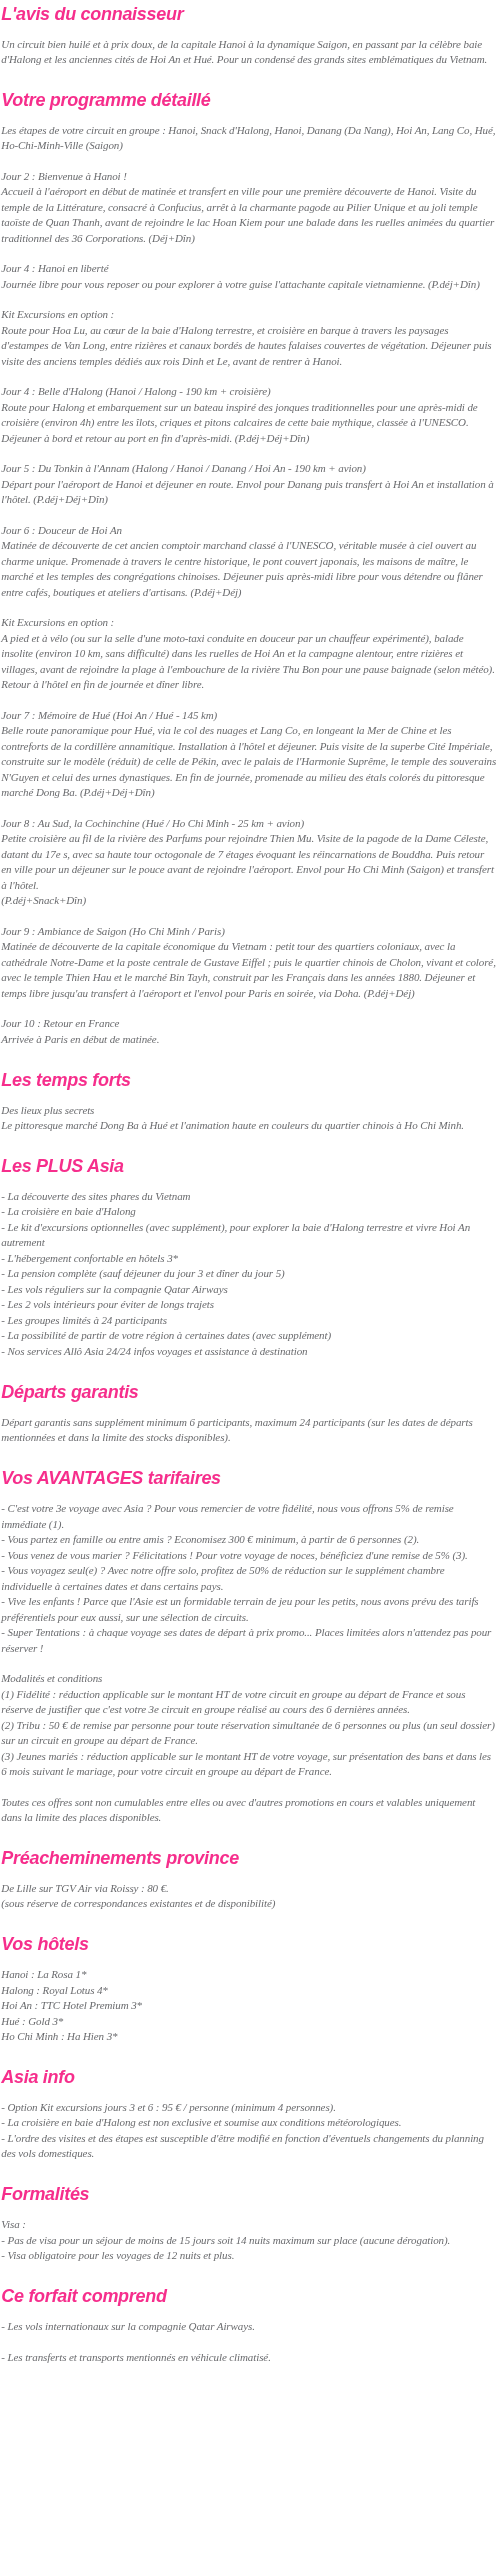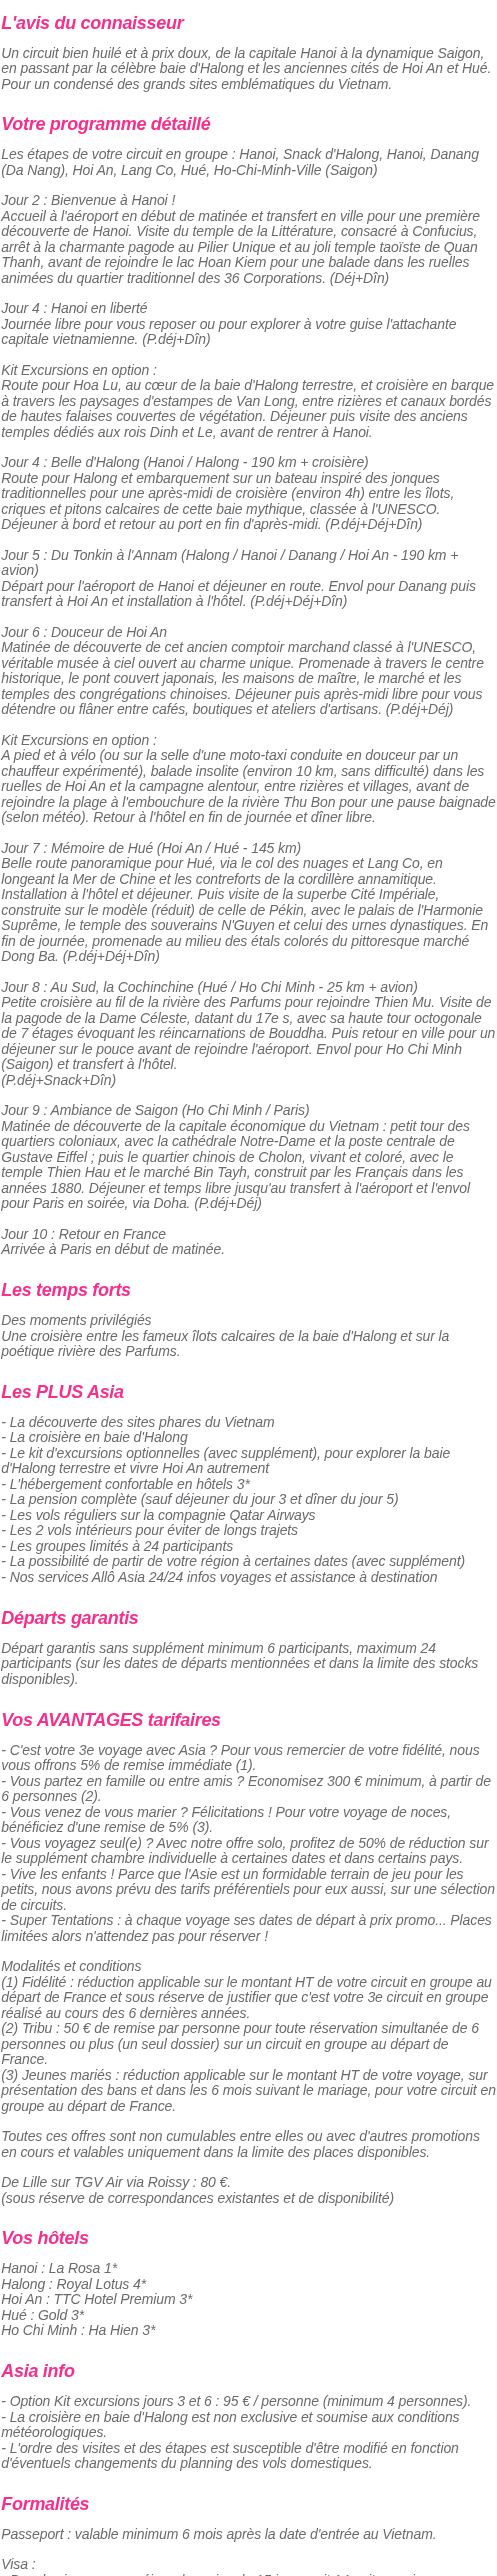--- a/index.html
+++ b/index.html
@@ -14,26 +14,27 @@
   }
   h2.section-title {
     color: var(--heading-color, #f62e8c);
     font-size: 18px;
     line-height: 20px;
     font-weight: bold;
     font-style: italic;
     letter-spacing: -0.3px;
     margin: 22.3px 0 13px 0;
   }
-  h2.section-title:first-child { margin-top: 10px; }
+  h2.section-title:first-child { margin-top: 1px; }
   p.block {
-    font-size: 14px;
+    font-size: 11px;
     line-height: 15.5px;
     letter-spacing: -0.1px;
     margin: 0 0 15px 0;
+    font-family: Liberation Serif, serif;
   }
   p.block:last-child { margin-bottom: 0; }
 </style>
 </head>
 <body>
 
 <main class="page" id="doc">
     <h2 class="section-title">L'avis du connaisseur</h2>
     <p class="block"><span>Un circuit bien huilé et à prix doux, de la capitale Hanoi à la dynamique Saigon, en passant par la célèbre baie d'Halong et les anciennes cités de Hoi An et Hué. Pour un condensé des grands sites emblématiques du Vietnam.</span></p>
     <h2 class="section-title">Votre programme détaillé</h2>
@@ -43,33 +44,33 @@
     <p class="block"><span>Kit Excursions en option :</span><br><span>Route pour Hoa Lu, au cœur de la baie d'Halong terrestre, et croisière en barque à travers les paysages d'estampes de Van Long, entre rizières et canaux bordés de hautes falaises couvertes de végétation. Déjeuner puis visite des anciens temples dédiés aux rois Dinh et Le, avant de rentrer à Hanoi.</span></p>
     <p class="block"><span>Jour 4 : Belle d'Halong (Hanoi / Halong - 190 km + croisière)</span><br><span>Route pour Halong et embarquement sur un bateau inspiré des jonques traditionnelles pour une après-midi de croisière (environ 4h) entre les îlots, criques et pitons calcaires de cette baie mythique, classée à l'UNESCO. Déjeuner à bord et retour au port en fin d'après-midi. (P.déj+Déj+Dîn)</span></p>
     <p class="block"><span>Jour 5 : Du Tonkin à l'Annam (Halong / Hanoi / Danang / Hoi An - 190 km + avion)</span><br><span>Départ pour l'aéroport de Hanoi et déjeuner en route. Envol pour Danang puis transfert à Hoi An et installation à l'hôtel. (P.déj+Déj+Dîn)</span></p>
     <p class="block"><span>Jour 6 : Douceur de Hoi An</span><br><span>Matinée de découverte de cet ancien comptoir marchand classé à l'UNESCO, véritable musée à ciel ouvert au charme unique. Promenade à travers le centre historique, le pont couvert japonais, les maisons de maître, le marché et les temples des congrégations chinoises. Déjeuner puis après-midi libre pour vous détendre ou flâner entre cafés, boutiques et ateliers d'artisans. (P.déj+Déj)</span></p>
     <p class="block"><span>Kit Excursions en option :</span><br><span>A pied et à vélo (ou sur la selle d'une moto-taxi conduite en douceur par un chauffeur expérimenté), balade insolite (environ 10 km, sans difficulté) dans les ruelles de Hoi An et la campagne alentour, entre rizières et villages, avant de rejoindre la plage à l'embouchure de la rivière Thu Bon pour une pause baignade (selon météo). Retour à l'hôtel en fin de journée et dîner libre.</span></p>
     <p class="block"><span>Jour 7 : Mémoire de Hué (Hoi An / Hué - 145 km)</span><br><span>Belle route panoramique pour Hué, via le col des nuages et Lang Co, en longeant la Mer de Chine et les contreforts de la cordillère annamitique. Installation à l'hôtel et déjeuner. Puis visite de la superbe Cité Impériale, construite sur le modèle (réduit) de celle de Pékin, avec le palais de l'Harmonie Suprême, le temple des souverains N'Guyen et celui des urnes dynastiques. En fin de journée, promenade au milieu des étals colorés du pittoresque marché Dong Ba. (P.déj+Déj+Dîn)</span></p>
     <p class="block"><span>Jour 8 : Au Sud, la Cochinchine (Hué / Ho Chi Minh - 25 km + avion)</span><br><span>Petite croisière au fil de la rivière des Parfums pour rejoindre Thien Mu. Visite de la pagode de la Dame Céleste, datant du 17e s, avec sa haute tour octogonale de 7 étages évoquant les réincarnations de Bouddha. Puis retour en ville pour un déjeuner sur le pouce avant de rejoindre l'aéroport. Envol pour Ho Chi Minh (Saigon) et transfert à l'hôtel.</span><br><span>(P.déj+Snack+Dîn)</span></p>
     <p class="block"><span>Jour 9 : Ambiance de Saigon (Ho Chi Minh / Paris)</span><br><span>Matinée de découverte de la capitale économique du Vietnam : petit tour des quartiers coloniaux, avec la cathédrale Notre-Dame et la poste centrale de Gustave Eiffel ; puis le quartier chinois de Cholon, vivant et coloré, avec le temple Thien Hau et le marché Bin Tayh, construit par les Français dans les années 1880. Déjeuner et temps libre jusqu'au transfert à l'aéroport et l'envol pour Paris en soirée, via Doha. (P.déj+Déj)</span></p>
     <p class="block"><span>Jour 10 : Retour en France</span><br><span>Arrivée à Paris en début de matinée.</span></p>
     <h2 class="section-title">Les temps forts</h2>
-    <p class="block"><span>Des moments privilégiés</span><br><span>Une croisière entre les fameux îlots calcaires de la baie d'Halong et sur la poétique rivière des Parfums.</span></p>
+    <p class="block"><span>Des lieux plus secrets</span><br><span>Le pittoresque marché Dong Ba à Hué et l'animation haute en couleurs du quartier chinois à Ho Chi Minh.</span></p>
     <h2 class="section-title">Les PLUS Asia</h2>
     <p class="block"><span>- La découverte des sites phares du Vietnam</span><br><span>- La croisière en baie d'Halong</span><br><span>- Le kit d'excursions optionnelles (avec supplément), pour explorer la baie d'Halong terrestre et vivre Hoi An autrement</span><br><span>- L'hébergement confortable en hôtels 3*</span><br><span>- La pension complète (sauf déjeuner du jour 3 et dîner du jour 5)</span><br><span>- Les vols réguliers sur la compagnie Qatar Airways</span><br><span>- Les 2 vols intérieurs pour éviter de longs trajets</span><br><span>- Les groupes limités à 24 participants</span><br><span>- La possibilité de partir de votre région à certaines dates (avec supplément)</span><br><span>- Nos services Allô Asia 24/24 infos voyages et assistance à destination</span></p>
     <h2 class="section-title">Départs garantis</h2>
     <p class="block"><span>Départ garantis sans supplément minimum 6 participants, maximum 24 participants (sur les dates de départs mentionnées et dans la limite des stocks disponibles).</span></p>
     <h2 class="section-title">Vos AVANTAGES tarifaires</h2>
     <p class="block"><span>- C'est votre 3e voyage avec Asia ? Pour vous remercier de votre fidélité, nous vous offrons 5% de remise immédiate (1).</span><br><span>- Vous partez en famille ou entre amis ? Economisez 300 € minimum, à partir de 6 personnes (2).</span><br><span>- Vous venez de vous marier ? Félicitations ! Pour votre voyage de noces, bénéficiez d'une remise de 5% (3).</span><br><span>- Vous voyagez seul(e) ? Avec notre offre solo, profitez de 50% de réduction sur le supplément chambre individuelle à certaines dates et dans certains pays.</span><br><span>- Vive les enfants ! Parce que l'Asie est un formidable terrain de jeu pour les petits, nous avons prévu des tarifs préférentiels pour eux aussi, sur une sélection de circuits.</span><br><span>- Super Tentations : à chaque voyage ses dates de départ à prix promo... Places limitées alors n'attendez pas pour réserver !</span></p>
     <p class="block"><span>Modalités et conditions</span><br><span>(1) Fidélité : réduction applicable sur le montant HT de votre circuit en groupe au départ de France et sous réserve de justifier que c'est votre 3e circuit en groupe réalisé au cours des 6 dernières années.</span><br><span>(2) Tribu : 50 € de remise par personne pour toute réservation simultanée de 6 personnes ou plus (un seul dossier) sur un circuit en groupe au départ de France.</span><br><span>(3) Jeunes mariés : réduction applicable sur le montant HT de votre voyage, sur présentation des bans et dans les 6 mois suivant le mariage, pour votre circuit en groupe au départ de France.</span></p>
     <p class="block"><span>Toutes ces offres sont non cumulables entre elles ou avec d'autres promotions en cours et valables uniquement dans la limite des places disponibles.</span></p>
+    <h2 class="section-title">Préacheminements province</h2>
     <p class="block"><span>De Lille sur TGV Air via Roissy : 80 €.</span><br><span>(sous réserve de correspondances existantes et de disponibilité)</span></p>
     <h2 class="section-title">Vos hôtels</h2>
     <p class="block"><span>Hanoi : La Rosa 1*</span><br><span>Halong : Royal Lotus 4*</span><br><span>Hoi An : TTC Hotel Premium 3*</span><br><span>Hué : Gold 3*</span><br><span>Ho Chi Minh : Ha Hien 3*</span></p>
     <h2 class="section-title">Asia info</h2>
     <p class="block"><span>- Option Kit excursions jours 3 et 6 : 95 € / personne (minimum 4 personnes).</span><br><span>- La croisière en baie d'Halong est non exclusive et soumise aux conditions météorologiques.</span><br><span>- L'ordre des visites et des étapes est susceptible d'être modifié en fonction d'éventuels changements du planning des vols domestiques.</span></p>
     <h2 class="section-title">Formalités</h2>
-    <p class="block"><span>Passeport : valable minimum 6 mois après la date d'entrée au Vietnam.</span></p>
     <p class="block"><span>Visa :</span><br><span>- Pas de visa pour un séjour de moins de 15 jours soit 14 nuits maximum sur place (aucune dérogation).</span><br><span>- Visa obligatoire pour les voyages de 12 nuits et plus.</span></p>
     <h2 class="section-title">Ce forfait comprend</h2>
     <p class="block"><span>- Les vols internationaux sur la compagnie Qatar Airways.</span><br><br><span>- Les transferts et transports mentionnés en véhicule climatisé.</span><br><br><br><br></p>
   </main>
 
 
 </body></html>

